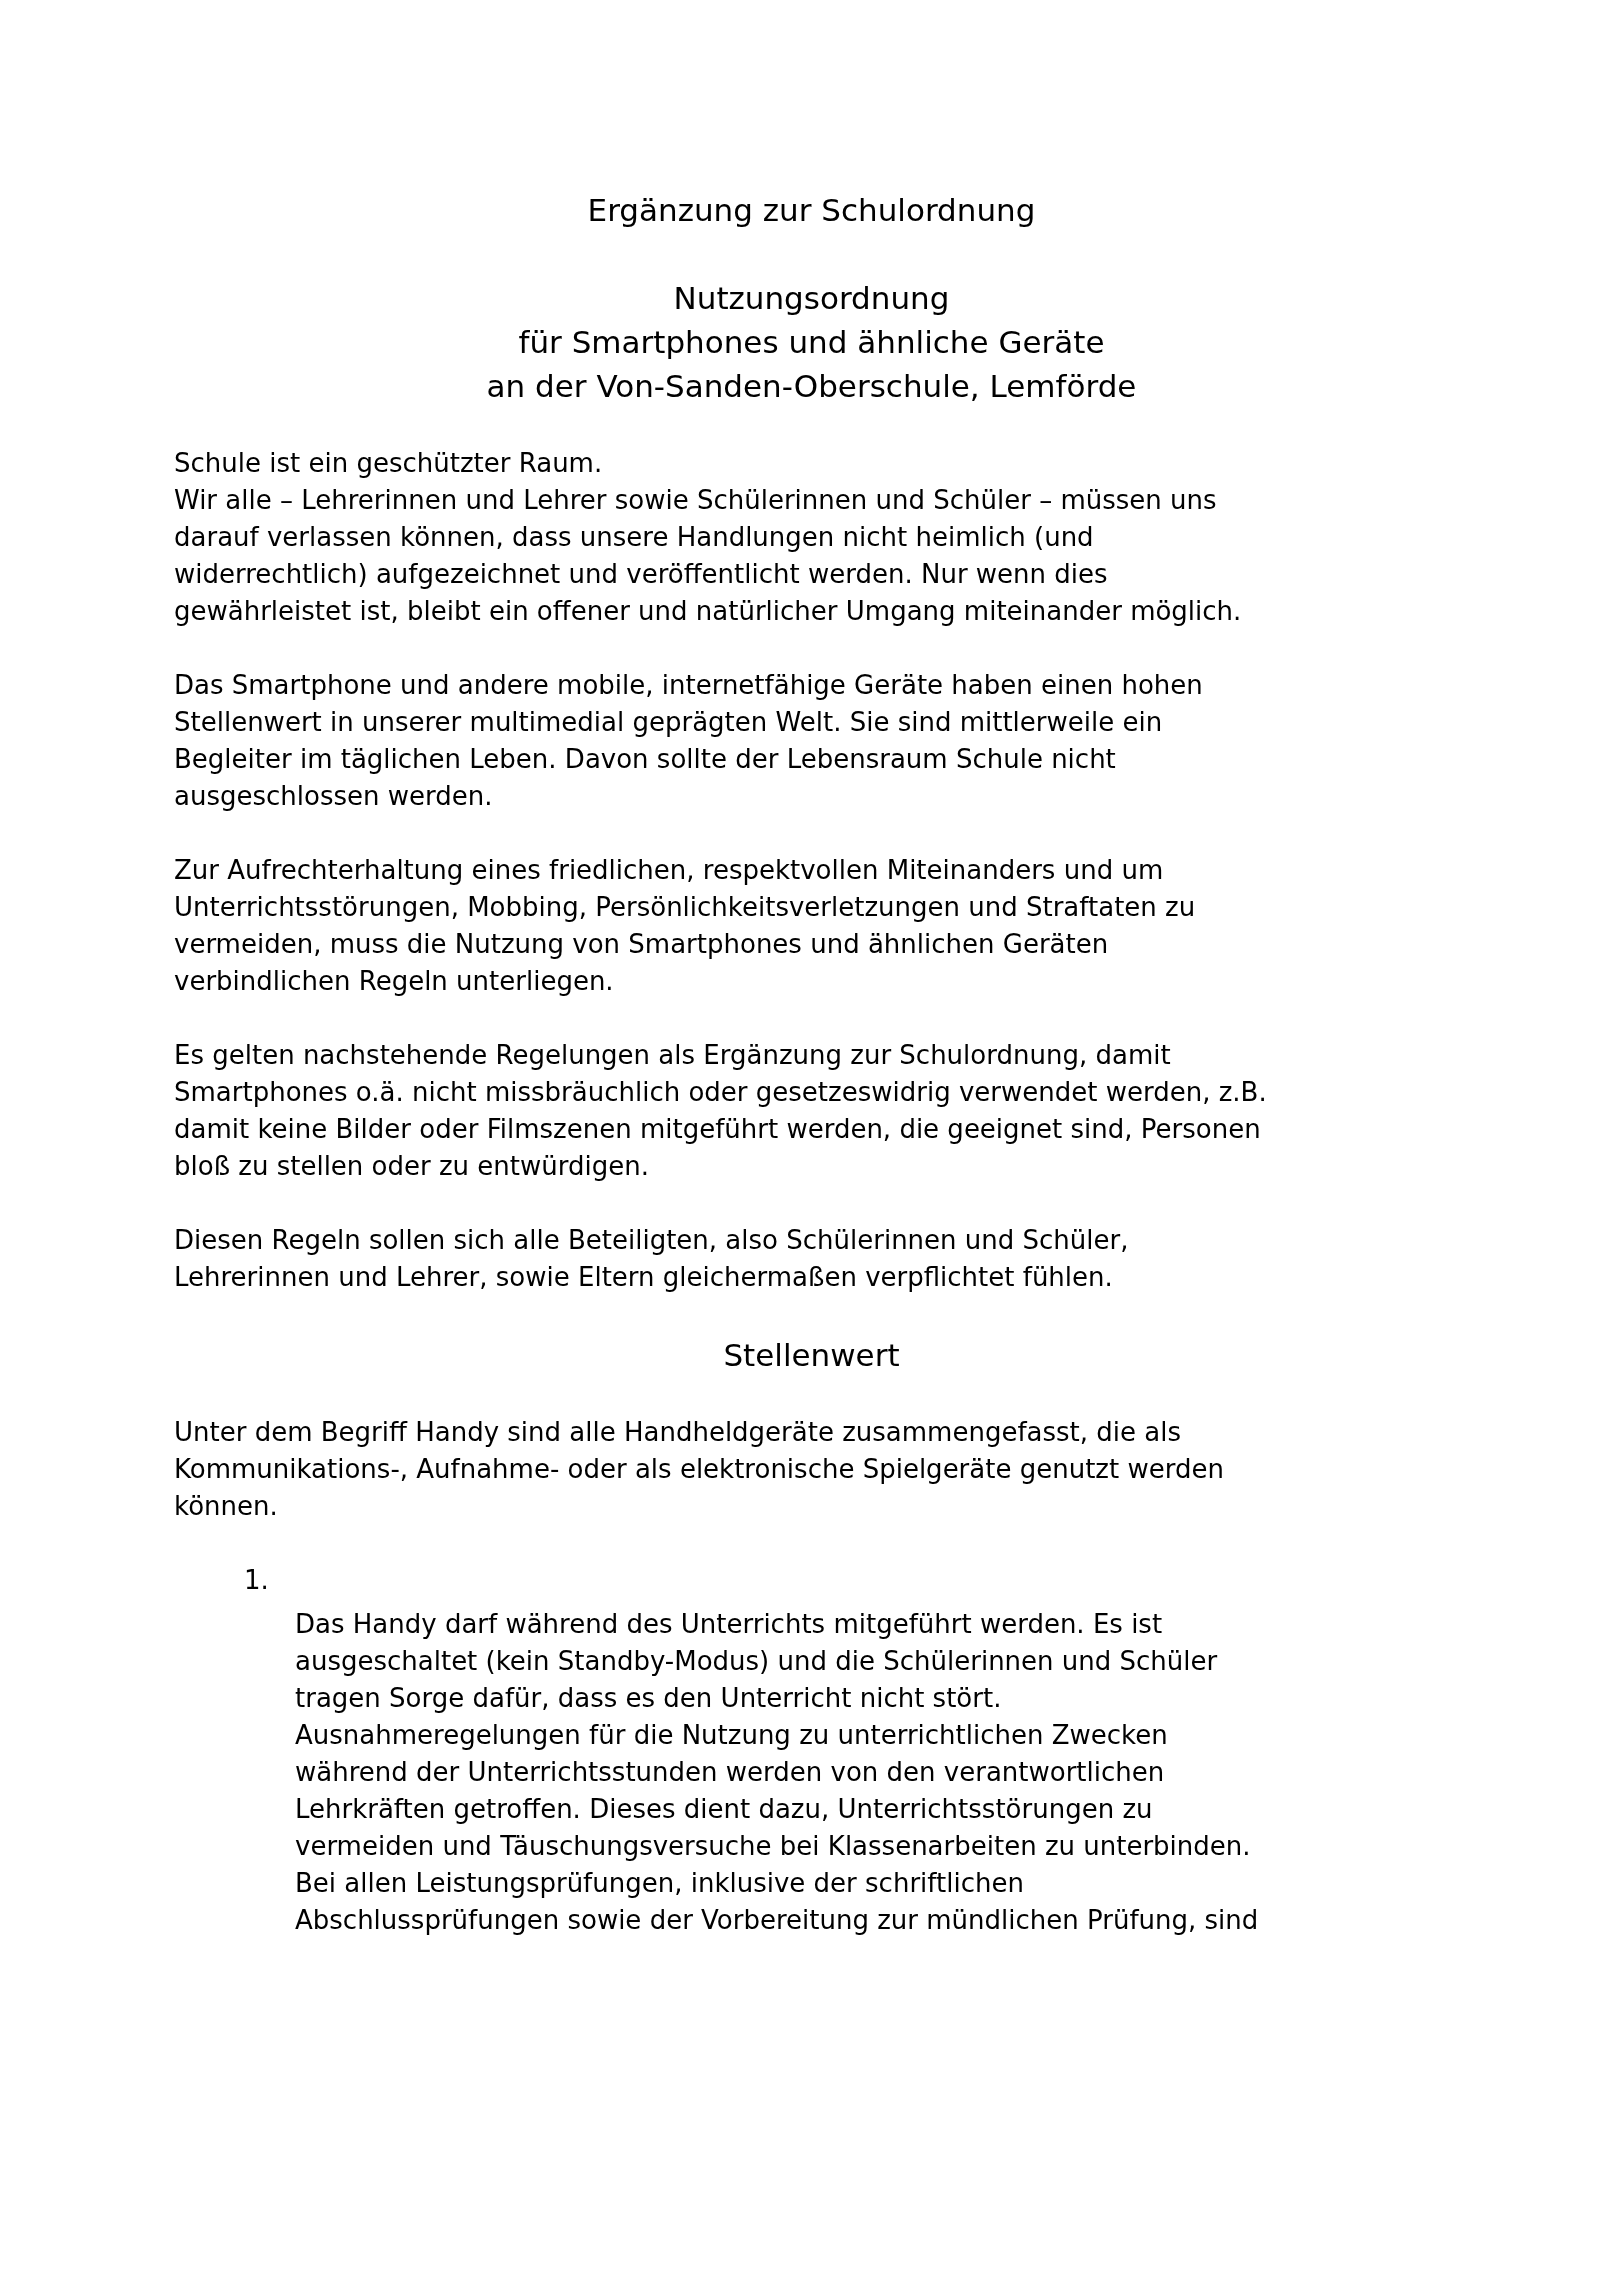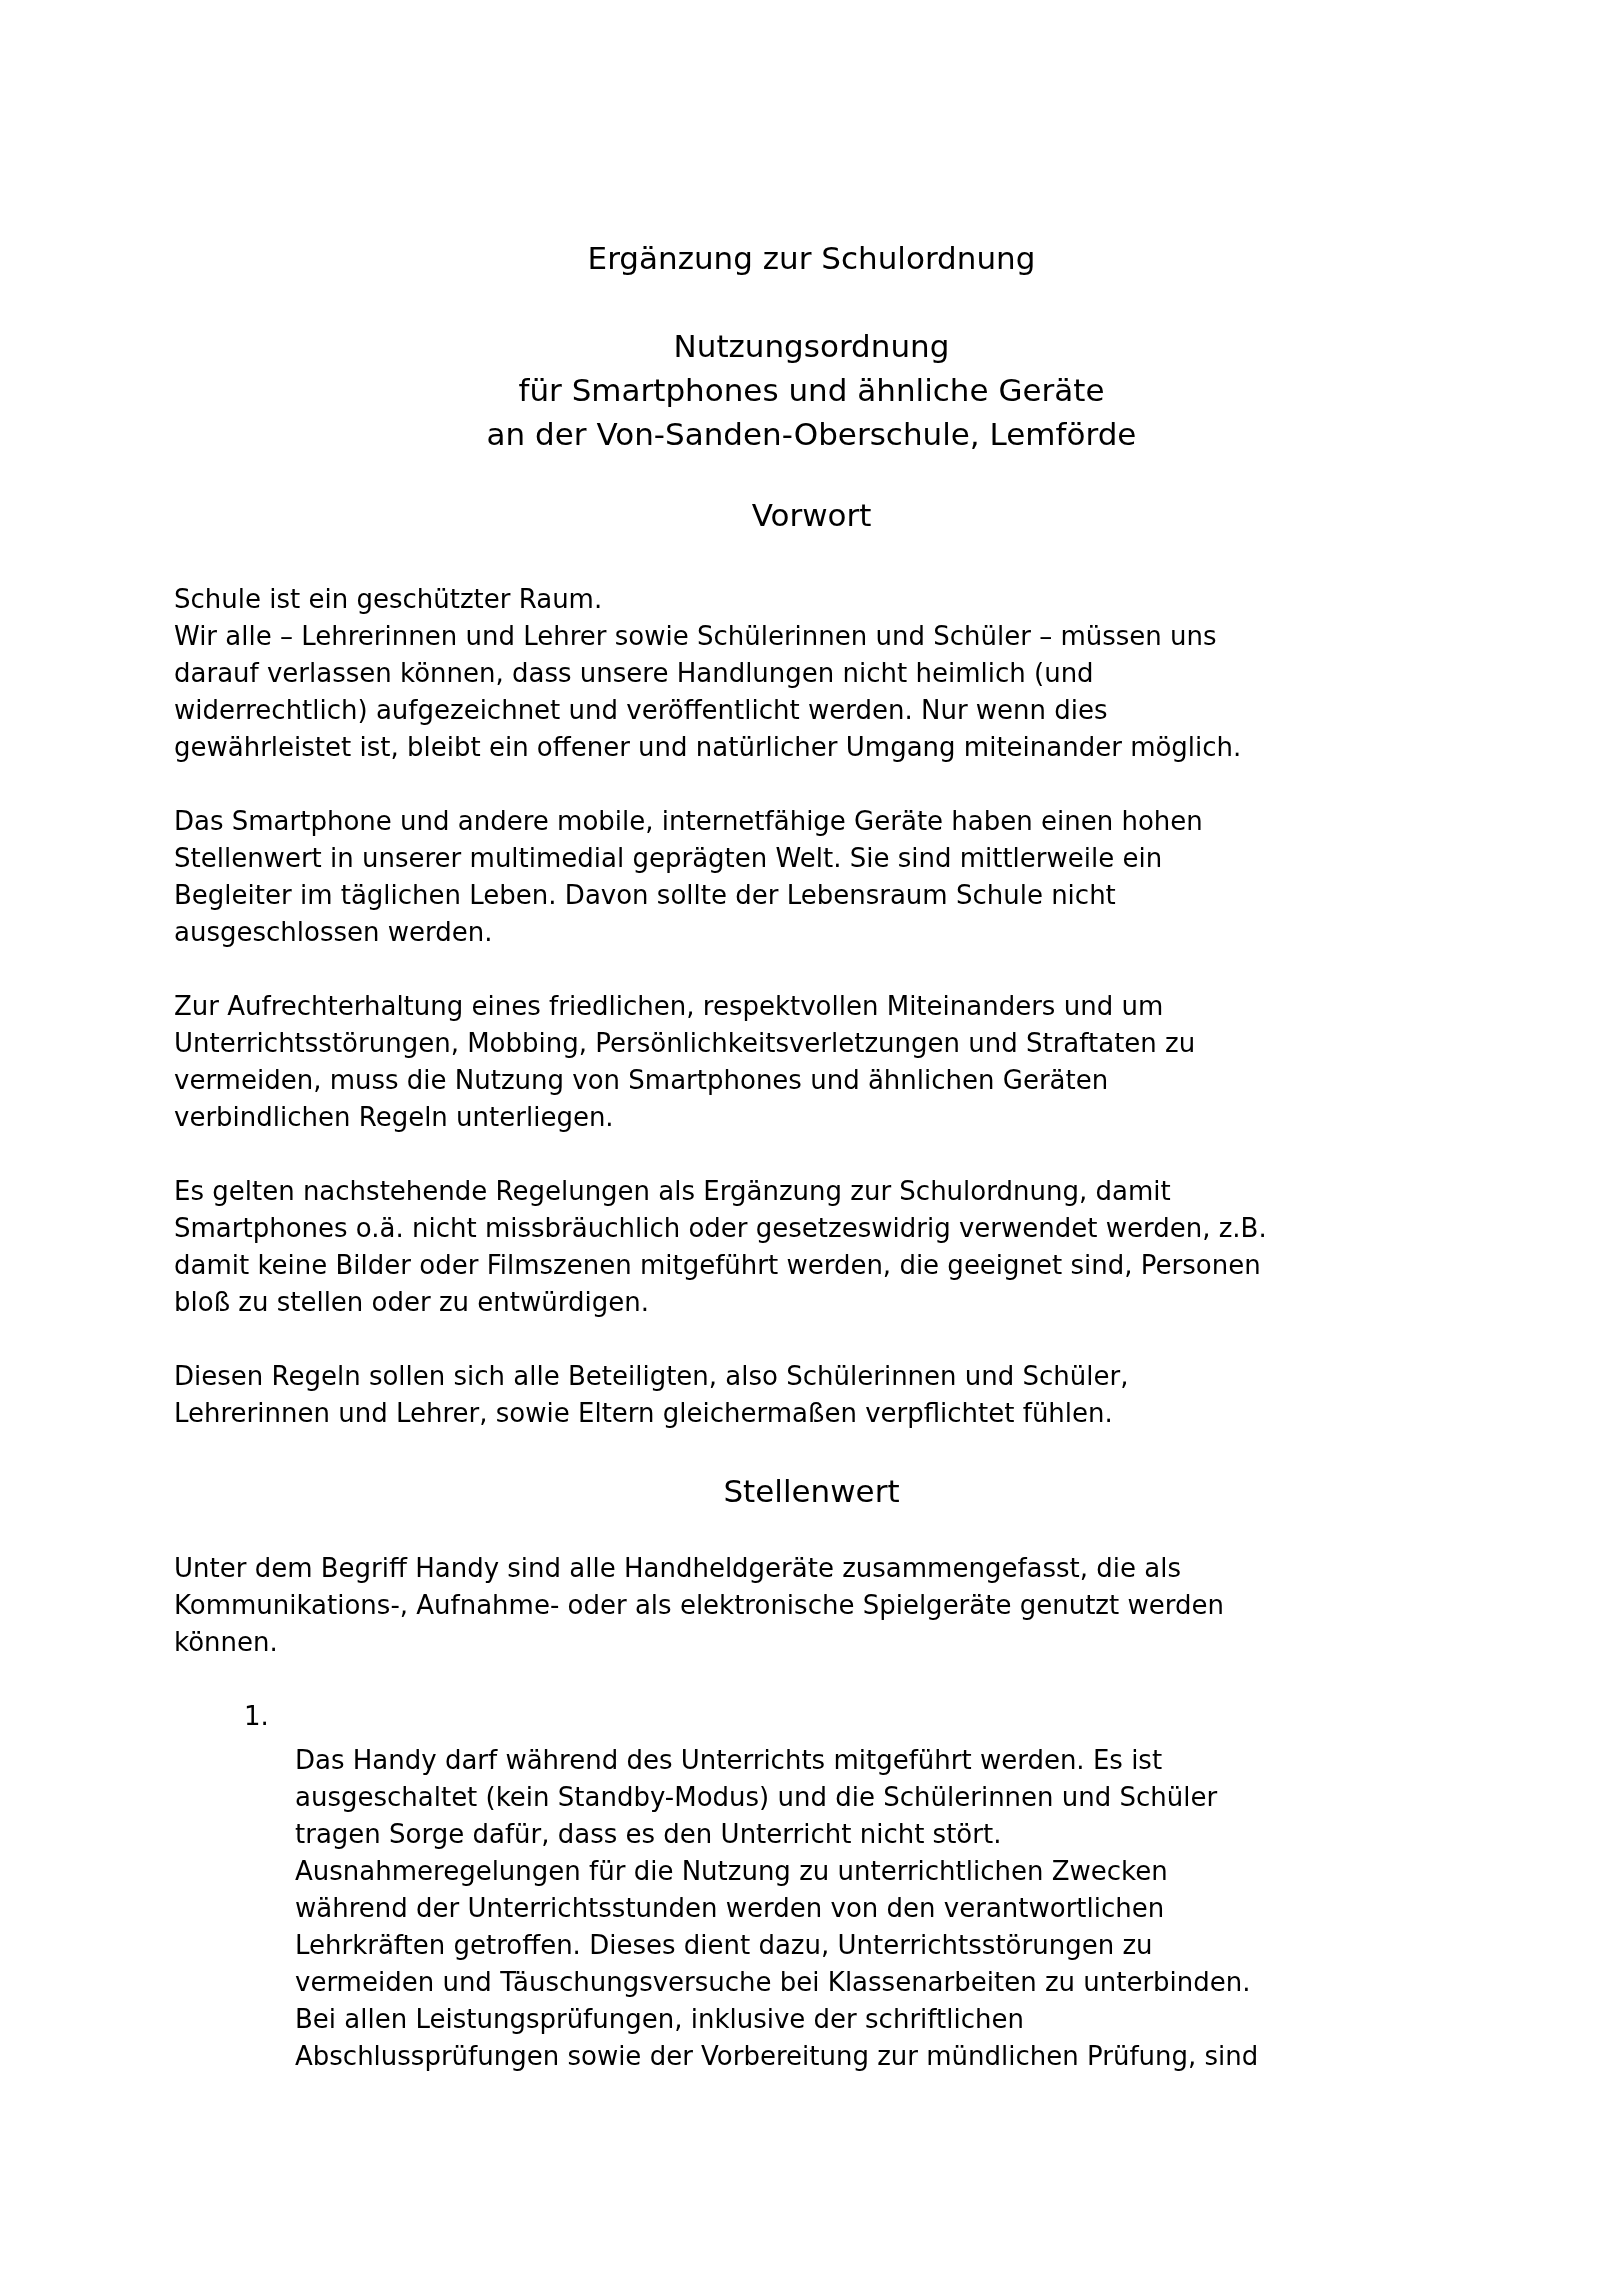--- a/index.html
+++ b/index.html
@@ -23,21 +23,21 @@
   .doc-title,
   .doc-subtitle,
   .section-heading {
     font-size: 31px;
     line-height: 44px;
     font-weight: normal;
     text-align: center;
     margin: 0 0 37px 0;
     white-space: pre-line;
   }
-  .doc-title { margin-bottom: 44px; margin-top: 48px; }
+  .doc-title { margin-bottom: 44px; }
   .section-heading.vorwort { margin-bottom: 44px; }
   .para {
     margin: 0 0 37px 0;
     white-space: pre-line;
   }
   .rule {
     display: flex;
     margin: 0 0 37px 70px;
   }
   .rule-number {
@@ -54,21 +54,20 @@
 <body>
 
 <div class="page">
 
   <div class="doc-title">Ergänzung zur Schulordnung</div>
 
   <div class="doc-subtitle">Nutzungsordnung
 für Smartphones und ähnliche Geräte
 an der Von-Sanden-Oberschule, Lemförde</div>
 
-  <div class="section-heading vorwort">Vorwort</div>
 
   <p class="para">Schule ist ein geschützter Raum.
 Wir alle – Lehrerinnen und Lehrer sowie Schülerinnen und Schüler – müssen uns
 darauf verlassen können, dass unsere Handlungen nicht heimlich (und
 widerrechtlich) aufgezeichnet und veröffentlicht werden. Nur wenn dies
 gewährleistet ist, bleibt ein offener und natürlicher Umgang miteinander möglich.</p>
 
   <p class="para">Das Smartphone und andere mobile, internetfähige Geräte haben einen hohen
 Stellenwert in unserer multimedial geprägten Welt. Sie sind mittlerweile ein
 Begleiter im täglichen Leben. Davon sollte der Lebensraum Schule nicht

